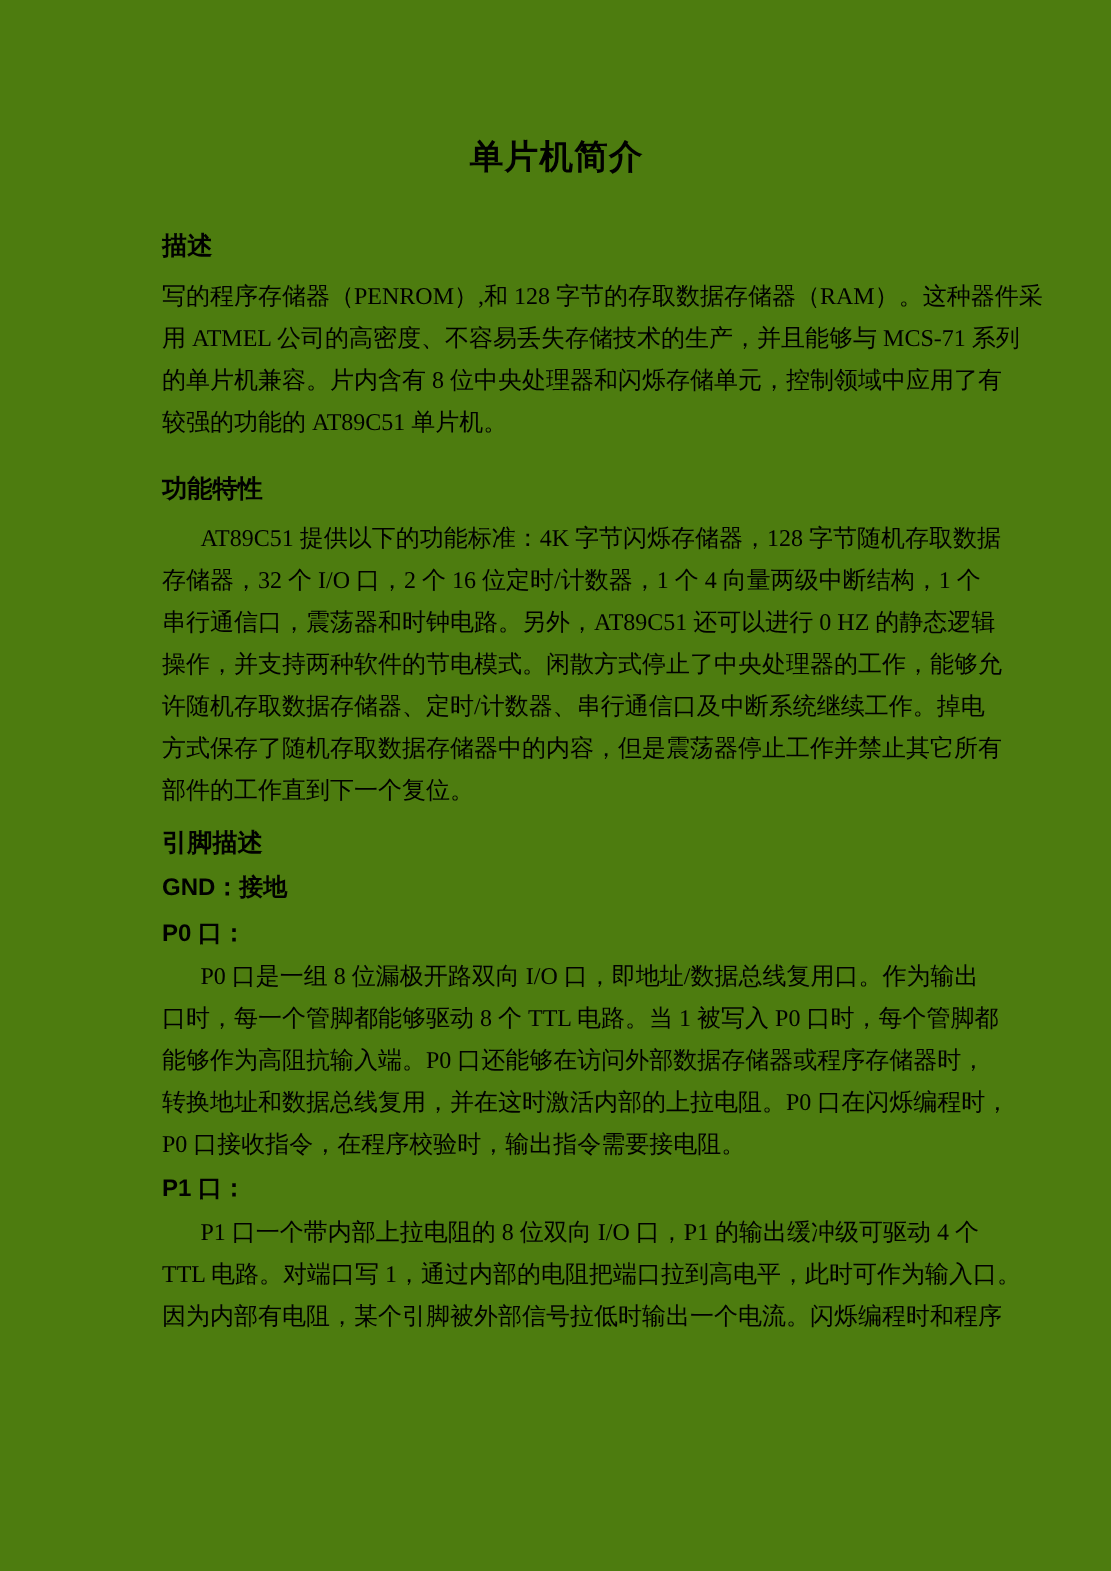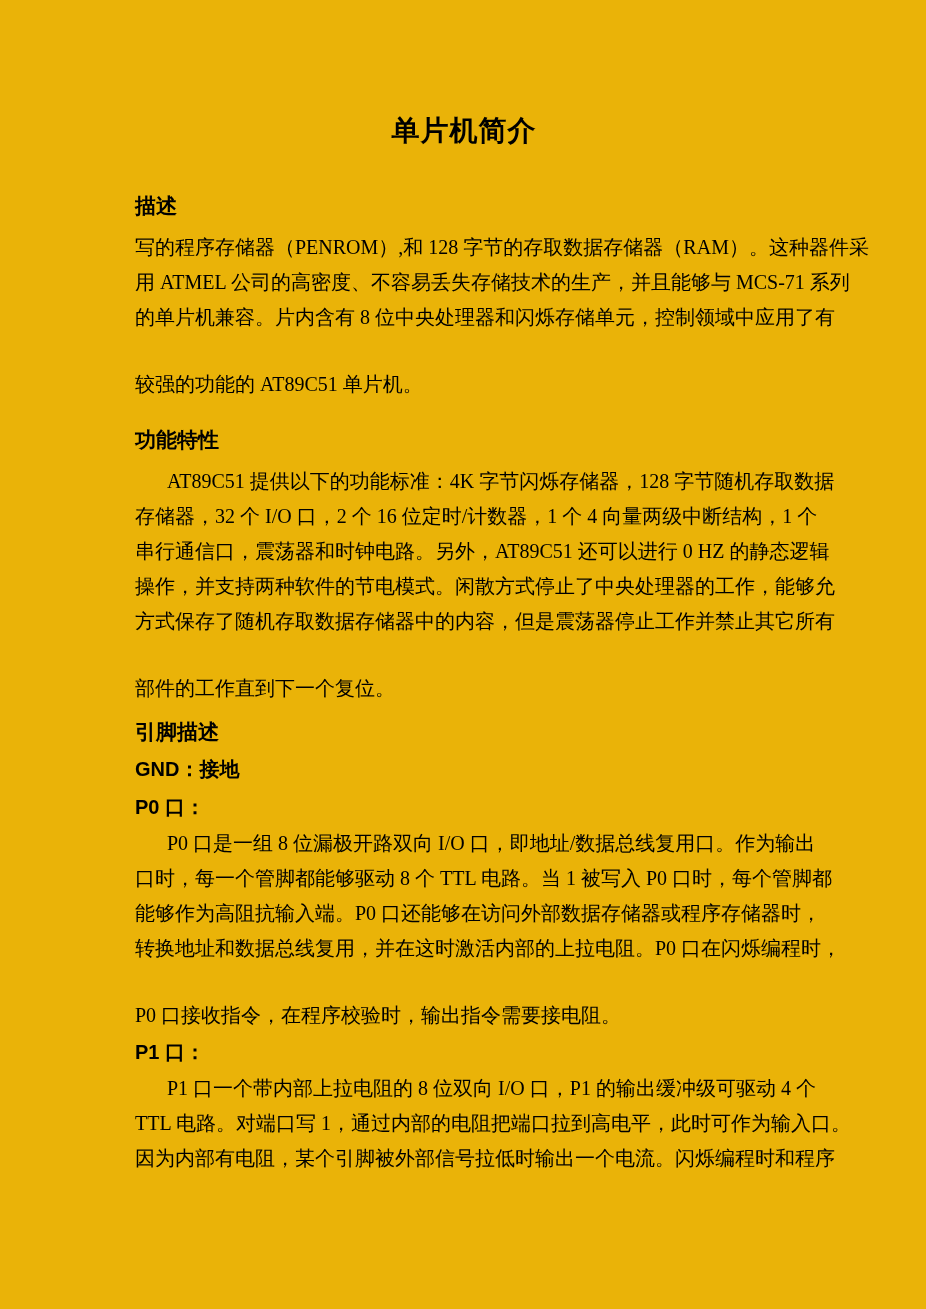--- a/index.html
+++ b/index.html
@@ -6,21 +6,21 @@
   html,body { background:#ffffff; }
   body {
     width:926px; height:1309px;
     position:relative;
     font-family:"Liberation Serif","DejaVu Serif",serif;
     color:#000000;
   }
   .page {
     width:926px; height:1309px;
     padding:112px 133px 0 135px;
-    background:#eab308;
+    background:#4d7c0f;
     overflow:hidden;
   }
   .doc-title {
     font-family:"Liberation Sans","DejaVu Sans",sans-serif;
     font-weight:bold;
     font-size:28px;
     line-height:38px;
     text-align:center;
     letter-spacing:1px;
   }
@@ -41,21 +41,20 @@
     font-size:20px;
     line-height:35px;
     height:35px;
     text-align:justify;
     text-align-last:justify;
     white-space:nowrap;
   }
   .line.last {
     text-align:left;
     text-align-last:left;
-    margin-top:32px;
   }
   .line.indent { text-indent:32px; }
   .pin {
     font-family:"Liberation Sans","DejaVu Sans",sans-serif;
     font-weight:bold;
     font-size:20px;
     line-height:38px;
     height:38px;
     text-align:left;
   }
@@ -75,20 +74,21 @@
     <span class="line">的单片机兼容。片内含有 8 位中央处理器和闪烁存储单元，控制领域中应用了有</span>
     <span class="line last">较强的功能的 AT89C51 单片机。</span>
   </div>
 
   <h2 class="heading h-features">功能特性</h2>
   <div class="para">
     <span class="line indent">AT89C51 提供以下的功能标准：4K 字节闪烁存储器，128 字节随机存取数据</span>
     <span class="line">存储器，32 个 I/O 口，2 个 16 位定时/计数器，1 个 4 向量两级中断结构，1 个</span>
     <span class="line">串行通信口，震荡器和时钟电路。另外，AT89C51 还可以进行 0 HZ 的静态逻辑</span>
     <span class="line">操作，并支持两种软件的节电模式。闲散方式停止了中央处理器的工作，能够允</span>
+    <span class="line">许随机存取数据存储器、定时/计数器、串行通信口及中断系统继续工作。掉电</span>
     <span class="line">方式保存了随机存取数据存储器中的内容，但是震荡器停止工作并禁止其它所有</span>
     <span class="line last">部件的工作直到下一个复位。</span>
   </div>
 
   <h2 class="heading h-pins">引脚描述</h2>
 
   <div class="pin">GND：接地</div>
   <div class="pin">P0 口：</div>
 
   <div class="para tight">

